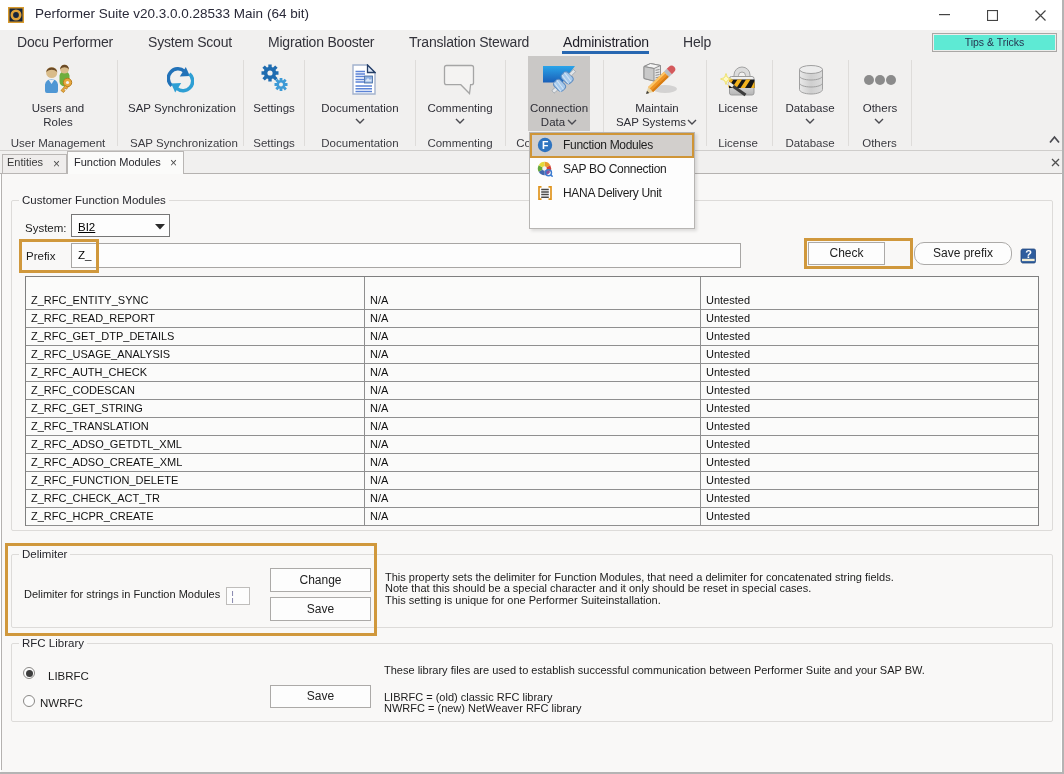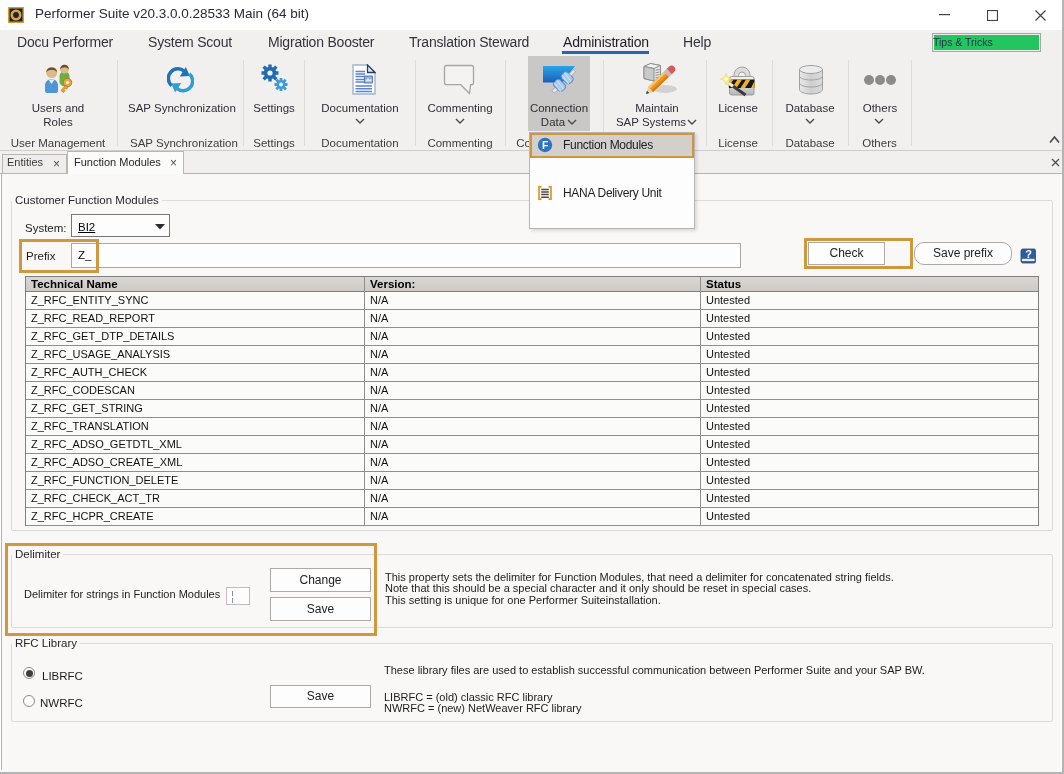--- a/index.html
+++ b/index.html
@@ -8,21 +8,21 @@
 .abs { position:absolute; }
 
 #titlebar { left:0; top:0; width:1064px; height:30px; background:#ffffff; }
 #title-text { left:35px; top:6px; font-size:13.5px; color:#292938; }
 .winbtn { color:#333; }
 
 #tabrow { left:0; top:30px; width:1064px; height:26px; background:#f1f0ef; }
 .rtab { position:absolute; top:0; height:26px; line-height:25px; font-size:14px; letter-spacing:-0.2px; color:#33333b; white-space:nowrap; }
 #tab-admin { color:#1f1f28; }
 #admin-underline { left:562px; top:51px; width:87px; height:3px; background:#2767b1; }
-#tips-btn { left:932px; top:33px; width:109px; height:19px; background:#22c55e; border:1px solid #a9a7a5; box-shadow:inset 0 0 0 1px #ececea; font-size:10.5px; color:#26354f; text-align:left; line-height:17px; }
+#tips-btn { left:932px; top:33px; width:125px; height:19px; background:#5eead4; border:1px solid #a9a7a5; box-shadow:inset 0 0 0 1px #ececea; font-size:10.5px; color:#26354f; text-align:center; line-height:17px; }
 
 #ribbon { left:0; top:56px; width:1064px; height:95px; background:#f1f0ef; border-bottom:1px solid #cfcdcb; }
 .rsep { position:absolute; top:4px; width:1px; height:86px; background:#dedcda; }
 .ricon { position:absolute; top:6px; }
 .rlabel { position:absolute; font-size:11.5px; color:#2e2e36; text-align:center; white-space:nowrap; }
 .glabel { position:absolute; top:81px; font-size:11.5px; color:#3c3c42; text-align:center; white-space:nowrap; }
 .chev { position:absolute; width:10px; height:6px; }
 #conn-btn { left:528px; top:0px; width:62px; height:75px; background:#cac8c6; }
 
 #menu { left:529px; top:132px; width:166px; height:97px; background:#fdfdfd; border:1px solid #b7b5b3; box-shadow:2px 2px 3px rgba(0,0,0,0.12); z-index:50; }
@@ -33,21 +33,21 @@
 #mi-1 .mi-text { left:31px; top:3px; }
 #mi-1 svg { left:5px; top:2px; }
 
 #tabstrip { left:0; top:151px; width:1064px; height:23px; background:#f1f0ef; border-bottom:1px solid #b5b2b0; }
 #dtab1 { left:2px; top:3px; width:65px; height:20px; background:#efedec; border:1px solid #b9b6b4; font-size:11px; color:#3a3a3a; }
 #dtab2 { left:67px; top:0px; width:117px; height:23px; background:#fbfbfa; border:1px solid #b9b6b4; border-bottom:none; font-size:11px; color:#26262c; z-index:5; }
 .tabx { position:absolute; font-size:12px; color:#4c4c4c; }
 
 #content { left:1px; top:174px; width:1060px; height:598px; background:#f9f8f7; }
 fieldset { position:absolute; border:1px solid #dddbd9; border-radius:2px; }
-fieldset legend { font-size:11.5px; color:#26262c; padding:0 3px; }
+fieldset legend { font-size:11.5px; color:#26262c; margin-left:7px; padding:0 3px; }
 .btn { position:absolute; background:#fdfdfd; border:1px solid #acaaa8; font-size:12px; color:#222; text-align:center; }
 .obox { position:absolute; border:3px solid #d0983c; z-index:10; }
 .lbl { position:absolute; font-size:11.5px; color:#1c1c1c; white-space:nowrap; }
 .txt { position:absolute; font-size:11px; color:#1c1c1c; white-space:nowrap; }
 
 #ftable { left:24px; top:102px; width:1014px; height:250px; border:1px solid #7f7f7f; background:#fbfbfa; }
 #thead { position:absolute; left:0; top:0; width:1012px; height:15px; background:linear-gradient(#d9d6d4,#cdcac7); border-bottom:1px solid #7f7f7f; }
 .th { position:absolute; top:1px; font-size:11.5px; font-weight:bold; color:#000; }
 .trow { position:absolute; left:0; width:1012px; height:18px; border-bottom:1px solid #8f8f8f; font-size:11px; color:#111; }
 .td { position:absolute; top:2px; }
@@ -275,20 +275,36 @@
 </div>
 
 <div class="abs" id="menu">
   <div class="mitem" id="mi-1">
     <svg width="16" height="16">
         <circle cx="8" cy="8" r="7.2" fill="#2f74c0"></circle>
         <text x="8" y="12" font-size="10.5" font-weight="bold" fill="#fff" text-anchor="middle" font-family="Liberation Sans">F</text>
       </svg>
     <span class="mi-text">Function Modules</span>
   </div>
+  <div class="mitem" style="top:24px">
+    <svg width="16" height="16">
+      <g>
+      <path d="M7.5,7.5 L7.5,0.8 A6.7,6.7 0 0 1 13.3,4.2 Z" fill="#e89b2a"></path>
+      <path d="M7.5,7.5 L13.3,4.2 A6.7,6.7 0 0 1 13.3,10.8 Z" fill="#d43f34"></path>
+      <path d="M7.5,7.5 L13.3,10.8 A6.7,6.7 0 0 1 7.5,14.2 Z" fill="#8a52a0"></path>
+      <path d="M7.5,7.5 L7.5,14.2 A6.7,6.7 0 0 1 1.7,10.8 Z" fill="#3f67ad"></path>
+      <path d="M7.5,7.5 L1.7,10.8 A6.7,6.7 0 0 1 1.7,4.2 Z" fill="#63a73c"></path>
+      <path d="M7.5,7.5 L1.7,4.2 A6.7,6.7 0 0 1 7.5,0.8 Z" fill="#e3d93a"></path>
+      <circle cx="7.5" cy="7.5" r="2.2" fill="#f2f2f2"></circle>
+      </g>
+      <circle cx="11.5" cy="11.8" r="3" fill="none" stroke="#3a7bd0" stroke-width="1.4"></circle>
+      <path d="M13.7,13.9 l2,1.8" stroke="#3a7bd0" stroke-width="1.5"></path>
+    </svg>
+    <span class="mi-text">SAP BO Connection</span>
+  </div>
   <div class="mitem" style="top:48px">
     <svg width="16" height="16">
         <g stroke="#e0951f" stroke-width="1.7" fill="none">
           <path d="M4.5,1.8 H2 V14.2 H4.5 M11.5,1.8 H14 V14.2 H11.5"></path>
         </g>
         <g stroke="#4a4a4a" stroke-width="1.5">
           <path d="M4.2,4.4 h7.6 M4.2,7 h7.6 M4.2,9.6 h7.6 M4.2,12.2 h7.6"></path>
         </g>
       </svg>
     <span class="mi-text">HANA Delivery Unit</span>
@@ -330,25 +346,20 @@
   <div class="obox" style="left:803px;top:64px;width:109px;height:31px;"></div>
   <div class="btn" style="left:807px;top:68px;width:77px;height:23px;line-height:21px;">Check</div>
   <div class="btn" style="left:913px;top:68px;width:98px;height:23px;line-height:21px;border-radius:10px;">Save prefix</div>
   <svg class="abs" style="left:1019px;top:74px" width="16" height="16">
     <path d="M2.5,1 H14 Q15.5,1 15.5,2.5 V13.5 Q15.5,15 14,15 H2.5 Q1,14.6 1,13 V3 Q1,1.4 2.5,1 Z" fill="#2e5d9e" stroke="#27497e" stroke-width="0.8"></path>
     <rect x="2" y="10.8" width="12.6" height="2.3" fill="#f1ecd3"></rect>
     <text x="8.6" y="9.8" font-size="11" font-weight="bold" fill="#fff" text-anchor="middle" font-family="Liberation Sans">?</text>
   </svg>
 
   <div class="abs" id="ftable">
-    <div id="thead">
-        <span class="th" style="left:5px">Technical Name</span>
-        <span class="th" style="left:344px">Version:</span>
-        <span class="th" style="left:680px">Status</span>
-      </div>
     <div class="trow" style="top:15px">
         <span class="td" style="left:5px">Z_RFC_ENTITY_SYNC</span>
         <span class="td" style="left:344px">N/A</span>
         <span class="td" style="left:680px">Untested</span>
       </div>
     <div class="trow" style="top:33px">
         <span class="td" style="left:5px">Z_RFC_READ_REPORT</span>
         <span class="td" style="left:344px">N/A</span>
         <span class="td" style="left:680px">Untested</span>
       </div>
@@ -422,21 +433,21 @@
   <div class="btn" style="left:269px;top:394px;width:101px;height:24px;line-height:22px;">Change</div>
   <div class="btn" style="left:269px;top:423px;width:101px;height:24px;line-height:22px;">Save</div>
   <div class="txt" style="left:384px;top:408px;">Note that this should be a special character and it only should be reset in special cases.</div>
   <div class="txt" style="left:384px;top:397px;">This property sets the delimiter for Function Modules, that need a delimiter for concatenated string fields.</div>
   <div class="txt" style="left:384px;top:420px;">This setting is unique for one Performer Suiteinstallation.</div>
 
   <fieldset style="left:10px;top:463px;width:1042px;height:85px;">
       <legend>RFC Library</legend>
     </fieldset>
   <div class="radio sel" style="left:22px;top:493px;"></div>
-  <div class="lbl" style="left:41px;top:496px;">LIBRFC</div>
+  <div class="lbl" style="left:47px;top:496px;">LIBRFC</div>
   <div class="radio" style="left:22px;top:521px;"></div>
   <div class="lbl" style="left:39px;top:523px;">NWRFC</div>
   <div class="btn" style="left:269px;top:511px;width:101px;height:23px;line-height:21px;">Save</div>
   <div class="txt" style="left:383px;top:490px;">These library files are used to establish successful communication between Performer Suite and your SAP BW.</div>
   <div class="txt" style="left:383px;top:517px;">LIBRFC = (old) classic RFC library</div>
   <div class="txt" style="left:383px;top:528px;">NWRFC = (new) NetWeaver RFC library</div>
 </div>
 
 <div class="abs" style="left:0;top:772px;width:1064px;height:2px;background:#b4b4b4;"></div>
 <div class="abs" style="left:1062px;top:0;width:2px;height:774px;background:#b4b4b4;"></div>

